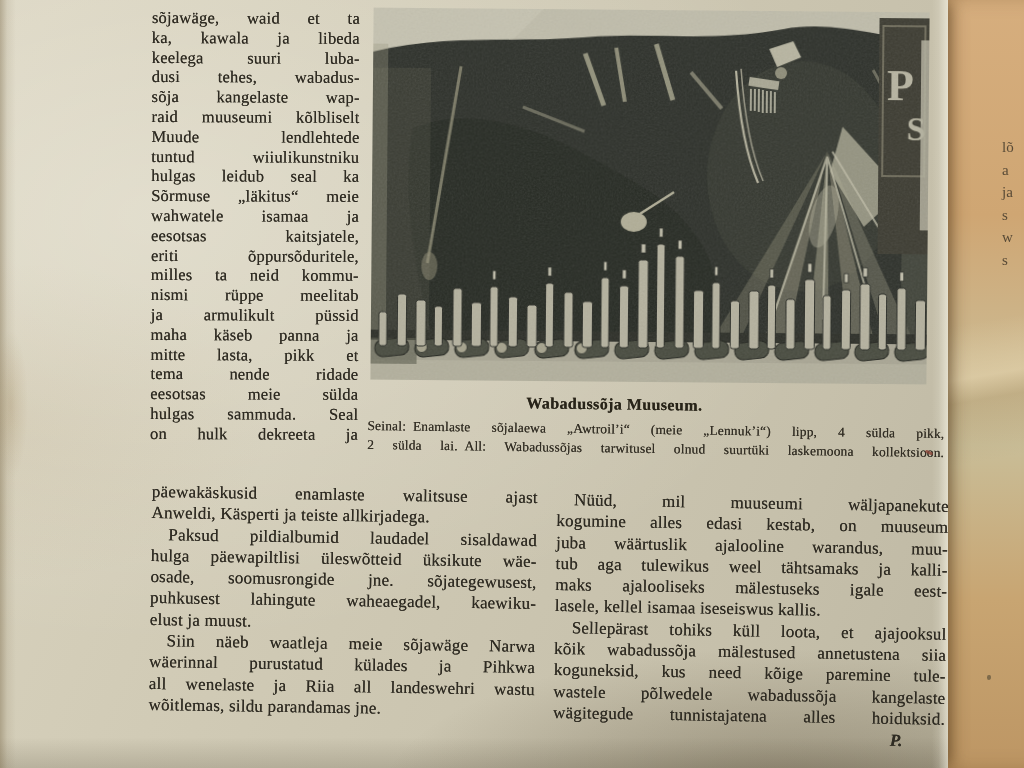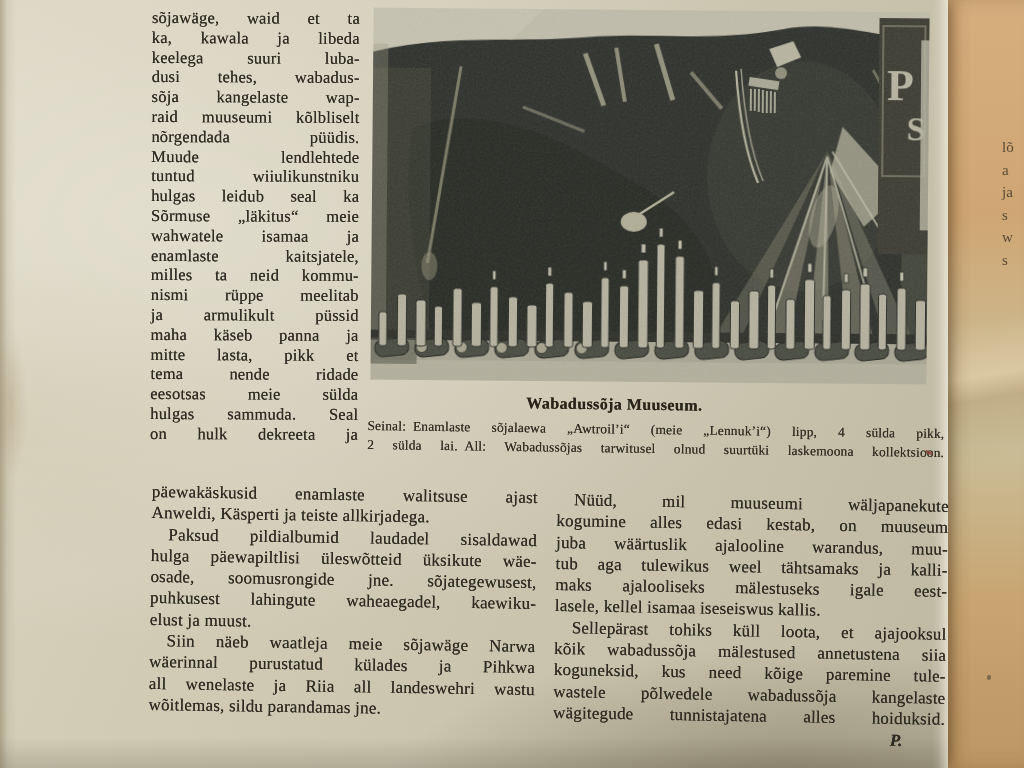--- a/index.html
+++ b/index.html
@@ -227,27 +227,27 @@
       </div>
   </div>
 
   <div class="txt col-narrow">
       <div class="line">sõjawäge, waid et ta</div>
       <div class="line">ka, kawala ja libeda</div>
       <div class="line">keelega suuri luba-</div>
       <div class="line">dusi tehes, wabadus-</div>
       <div class="line">sõja kangelaste wap-</div>
       <div class="line">raid muuseumi kõlbliselt</div>
-      <div class="line">nõrgendada püüdis.</div>
       <div class="line">Muude lendlehtede</div>
       <div class="line">tuntud wiiulikunstniku</div>
       <div class="line">hulgas leidub seal ka</div>
       <div class="line">Sõrmuse „läkitus“ meie</div>
       <div class="line">wahwatele isamaa ja</div>
-      <div class="line">enamlaste kaitsjatele,</div>
+      <div class="line">eesotsas kaitsjatele,</div>
+      <div class="line">eriti õppursõduritele,</div>
       <div class="line">milles ta neid kommu-</div>
       <div class="line">nismi rüppe meelitab</div>
       <div class="line">ja armulikult püssid</div>
       <div class="line">maha käseb panna ja</div>
       <div class="line">mitte lasta, pikk et</div>
       <div class="line">tema nende ridade</div>
       <div class="line">eesotsas meie sülda</div>
       <div class="line">hulgas sammuda. Seal</div>
       <div class="line">on hulk dekreeta ja</div>
     </div>

